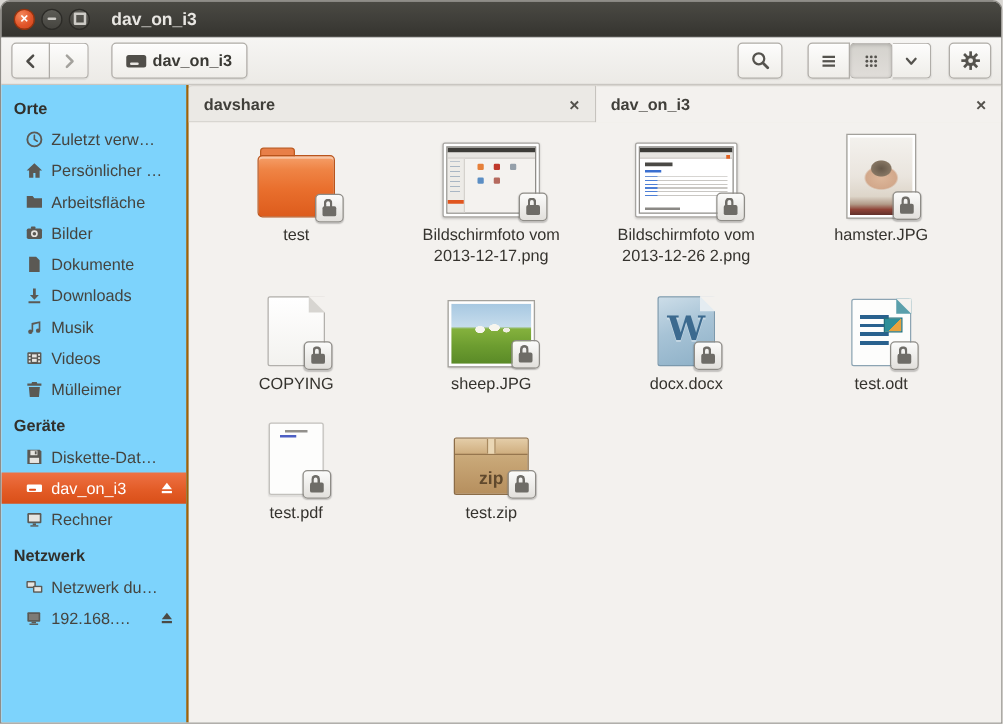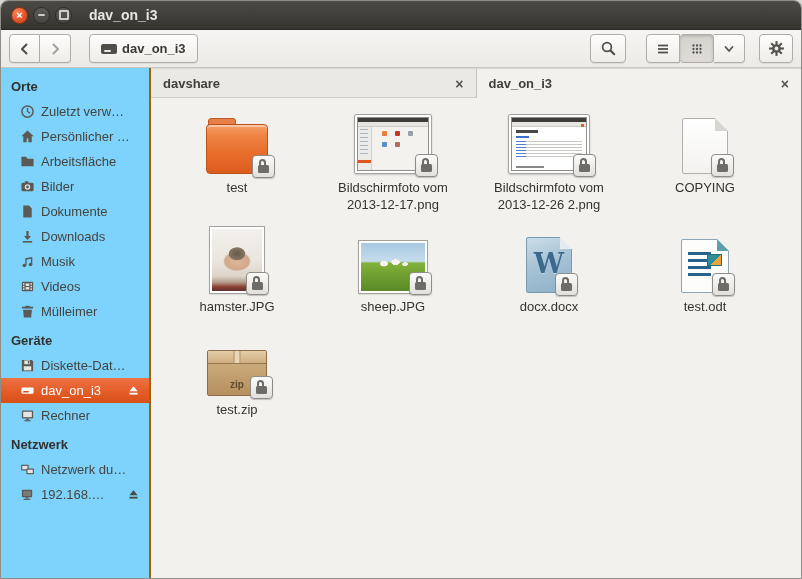--- a/index.html
+++ b/index.html
@@ -143,21 +143,21 @@
   .fi-pdf::before{content:"";position:absolute;top:5px;left:50%;transform:translateX(-50%);width:18px;height:2px;background:#92908c;}
   .fi-pdf::after{content:"";position:absolute;top:9px;left:8px;width:13px;height:2px;background:#4d5fc4;}
   
   .fi-zip{width:58px;height:44px;border-radius:2px;border:1px solid #8b6c47;
       background:linear-gradient(180deg,#d8bb92 0%,#c9a878 35%,#b68f5e 100%);}
   .fi-zip::before{content:"";position:absolute;top:0;left:0;right:0;height:12px;
       background:linear-gradient(180deg,#e4cda8,#cfae7f);border-bottom:1px solid #96764e;}
   .fi-zip::after{content:"";position:absolute;top:0;left:50%;width:5px;height:12px;transform:translateX(-50%);
       background:#ead7b5;border-left:1px solid #a98a5f;border-right:1px solid #a98a5f;}
   .zip-label{position:absolute;bottom:5px;left:50%;transform:translateX(-50%);
-      font-size:10px;font-weight:bold;color:#60492d;z-index:1;}
+      font-size:14px;font-weight:bold;color:#60492d;z-index:1;}
 </style>
 </head>
 <body>
 
 <div class="window">
 
   <div class="titlebar">
     <div class="wbtn wbtn-close">
         <span>×</span>
       </div>
@@ -434,38 +434,38 @@
               <div class="emblem">
                   <div class="padlock"></div>
                 </div>
             </div>
           </div>
           <div class="fname">Bildschirmfoto vom 2013-12-26 2.png</div>
         </div>
 
         <div class="file">
           <div class="thumb">
+            <div class="fi photo fi-hamster">
+              <div class="emblem">
+                  <div class="padlock"></div>
+                </div>
+            </div>
+          </div>
+          <div class="fname">hamster.JPG</div>
+        </div>
+
+        <div class="file">
+          <div class="thumb">
             <div class="fi page fi-text">
               <div class="emblem">
                   <div class="padlock"></div>
                 </div>
             </div>
           </div>
           <div class="fname">COPYING</div>
-        </div>
-
-        <div class="file">
-          <div class="thumb">
-            <div class="fi photo fi-hamster">
-              <div class="emblem">
-                  <div class="padlock"></div>
-                </div>
-            </div>
-          </div>
-          <div class="fname">hamster.JPG</div>
         </div>
 
         <div class="file">
           <div class="thumb">
             <div class="fi photo fi-sheep">
               <div class="emblem">
                   <div class="padlock"></div>
                 </div>
             </div>
           </div>
@@ -490,20 +490,30 @@
               <div class="odt-lines"></div>
               <div class="odt-pic"></div>
               <div class="emblem">
                   <div class="padlock"></div>
                 </div>
             </div>
           </div>
           <div class="fname">test.odt</div>
         </div>
 
+        <div class="file">
+          <div class="thumb">
+            <div class="fi page fi-pdf">
+              <div class="emblem">
+                  <div class="padlock"></div>
+                </div>
+            </div>
+          </div>
+          <div class="fname">test.pdf</div>
+        </div>
 
         <div class="file">
           <div class="thumb">
             <div class="fi fi-zip">
               <span class="zip-label">zip</span>
               <div class="emblem">
                   <div class="padlock"></div>
                 </div>
             </div>
           </div>

